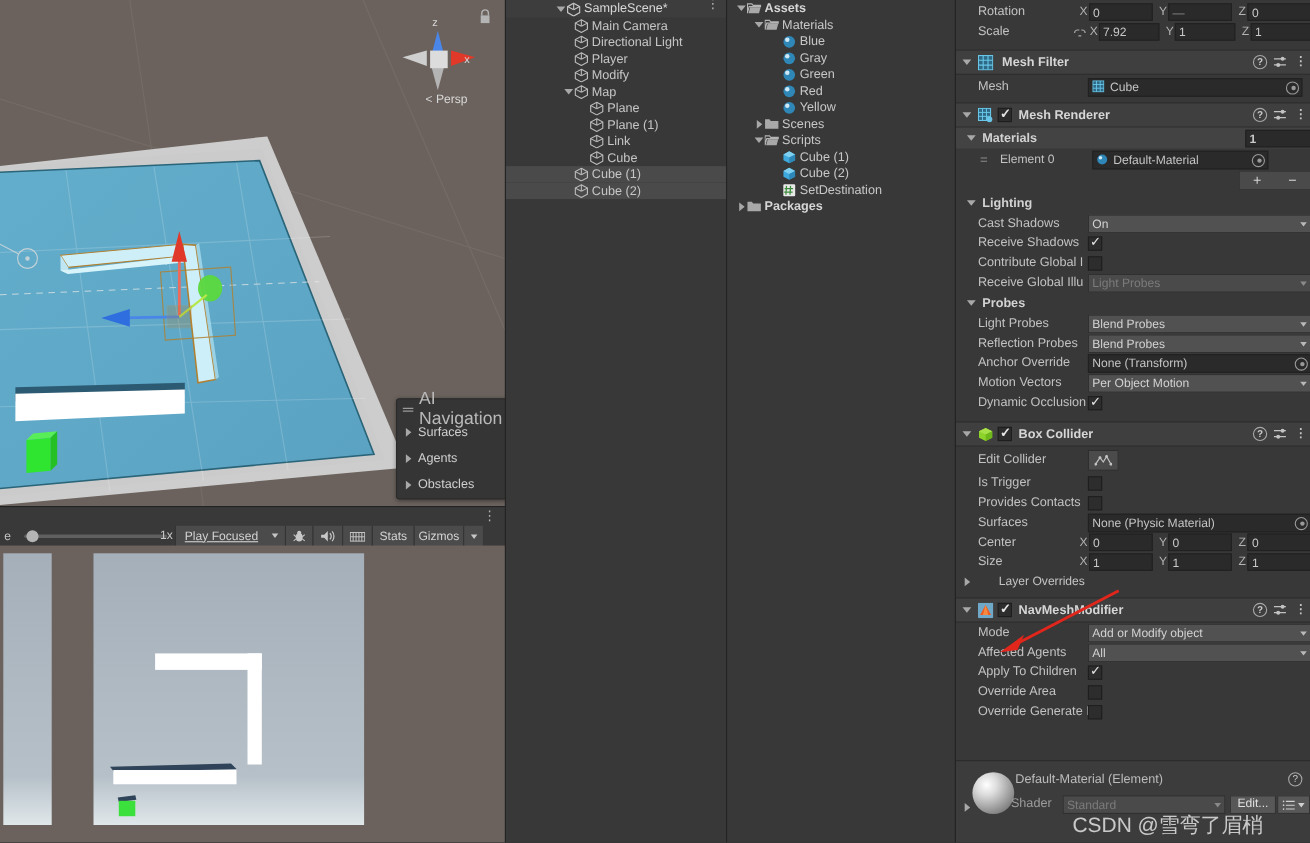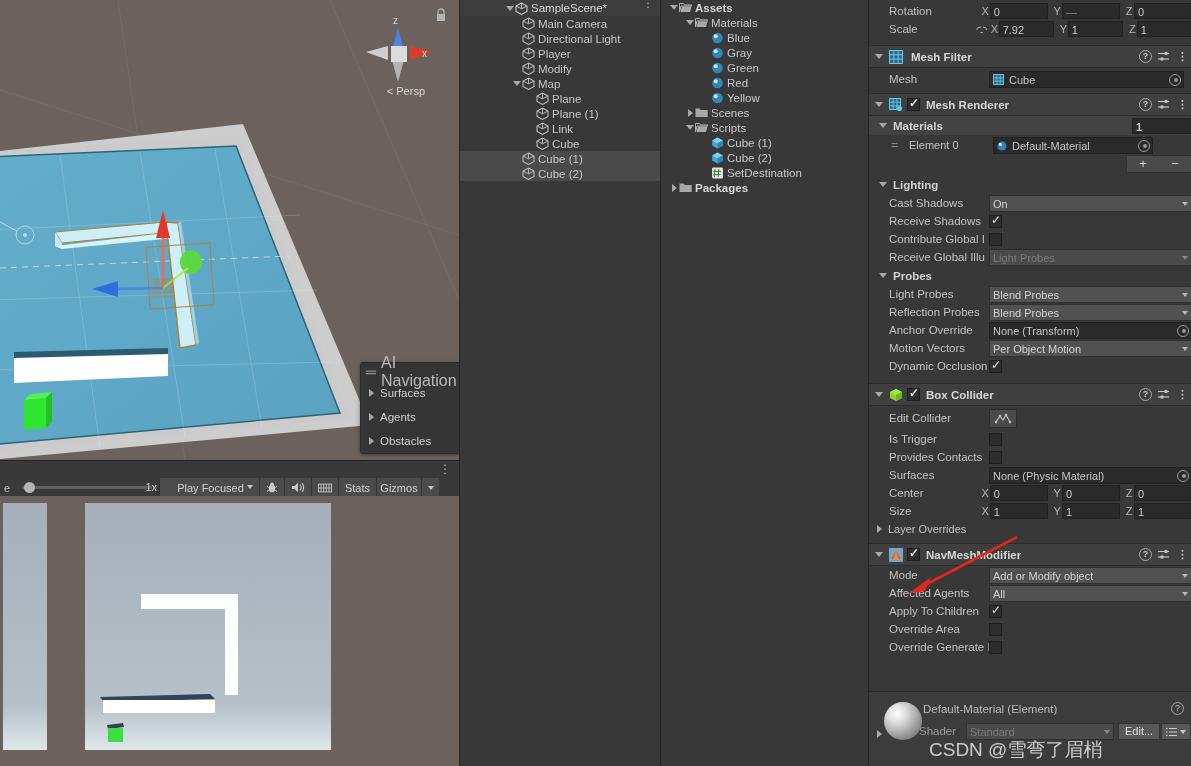--- a/index.html
+++ b/index.html
@@ -190,21 +190,21 @@
 
   <div class="pan" id="gametoolbar">
     <div id="gtb-kebab">⋮</div>
     <div id="gtb-row">
       <span style="width:10px;text-align:right;color:#c2c2c2;">e</span>
       <div style="position:relative;width:145px;height:19px;margin-left:4px;">
         <div id="slider-track" style="position:absolute;left:8px;top:8px;width:130px;"></div>
         <div id="slider-knob" style="position:absolute;left:10px;top:4px;"></div>
         <span style="position:absolute;right:2px;top:3px;color:#c8c8c8;">1x</span>
       </div>
-      <div class="tbtn" style="width:100px;justify-content:center;position:relative;padding-left:8px;">
+      <div class="tbtn" style="width:100px;justify-content:flex-start;position:relative;padding-left:8px;text-decoration:underline;">
         <span>Play Focused</span>
         <span style="position:absolute;right:6px;top:7px;width:0;height:0;border-left:3.5px solid transparent;border-right:3.5px solid transparent;border-top:4px solid #c6c6c6;"></span>
       </div>
       <div class="tbtn" style="width:25px;">
         <svg width="13" height="13" viewBox="0 0 13 13">
           <ellipse cx="6.5" cy="7.5" rx="3.4" ry="4.2" fill="#c8c8c8"></ellipse>
           <circle cx="6.5" cy="3" r="2" fill="#c8c8c8"></circle>
           <g stroke="#c8c8c8" stroke-width="1">
               <line x1="1" y1="5" x2="3.5" y2="7"></line>
               <line x1="12" y1="5" x2="9.5" y2="7"></line>
@@ -773,21 +773,21 @@
     <div class="prop">
       <span class="pl">Size</span>
       <span class="xyz">X</span>
       <span class="fld" style="width:62px;">1</span>
       <span class="xyz" style="margin-left:6px;">Y</span>
       <span class="fld" style="width:62px;">1</span>
       <span class="xyz" style="margin-left:6px;">Z</span>
       <span class="fld" style="width:62px;">1</span>
     </div>
     <div class="prop" style="height:17px;">
-      <span style="padding-left:8px;display:flex;align-items:center;">
+      <span style="padding-left:8px;display:flex;align-items:center;gap:20px;">
         <span class="tri-r" style="margin-right:6px;"></span>
         <span>Layer Overrides</span>
       </span>
     </div>
 
     <div style="height:6px;"></div>
     <div class="comp-hdr">
       <span class="tri" style="margin-right:6px;"></span>
       <svg width="14" height="14" viewBox="0 0 14 14" style="margin-right:4px;">
         <rect x="0" y="0" width="14" height="14" fill="#6fa8c8" rx="1"></rect>
@@ -861,15 +861,15 @@
       <span style="position:absolute;left:8px;top:38px;" class="tri-r"></span>
       <span style="position:absolute;right:8px;top:10px;" class="iq">?</span>
     </div>
   </div>
 
   <svg class="arrow-anno" style="left:905px;top:535px;width:120px;height:60px;" viewBox="0 0 120 60">
     <line x1="112" y1="2" x2="16" y2="52" stroke="#e1261c" stroke-width="2.6"></line>
     <polygon points="4,58 26,42 20,56" fill="#e1261c"></polygon>
   </svg>
 
-  <div class="watermark" style="left:929px;top:737px;">CSDN @雪弯了眉梢</div>
+  <div class="watermark" style="left:975px;top:737px;">CSDN @雪弯了眉梢</div>
 
 </div>
 
 </body></html>

